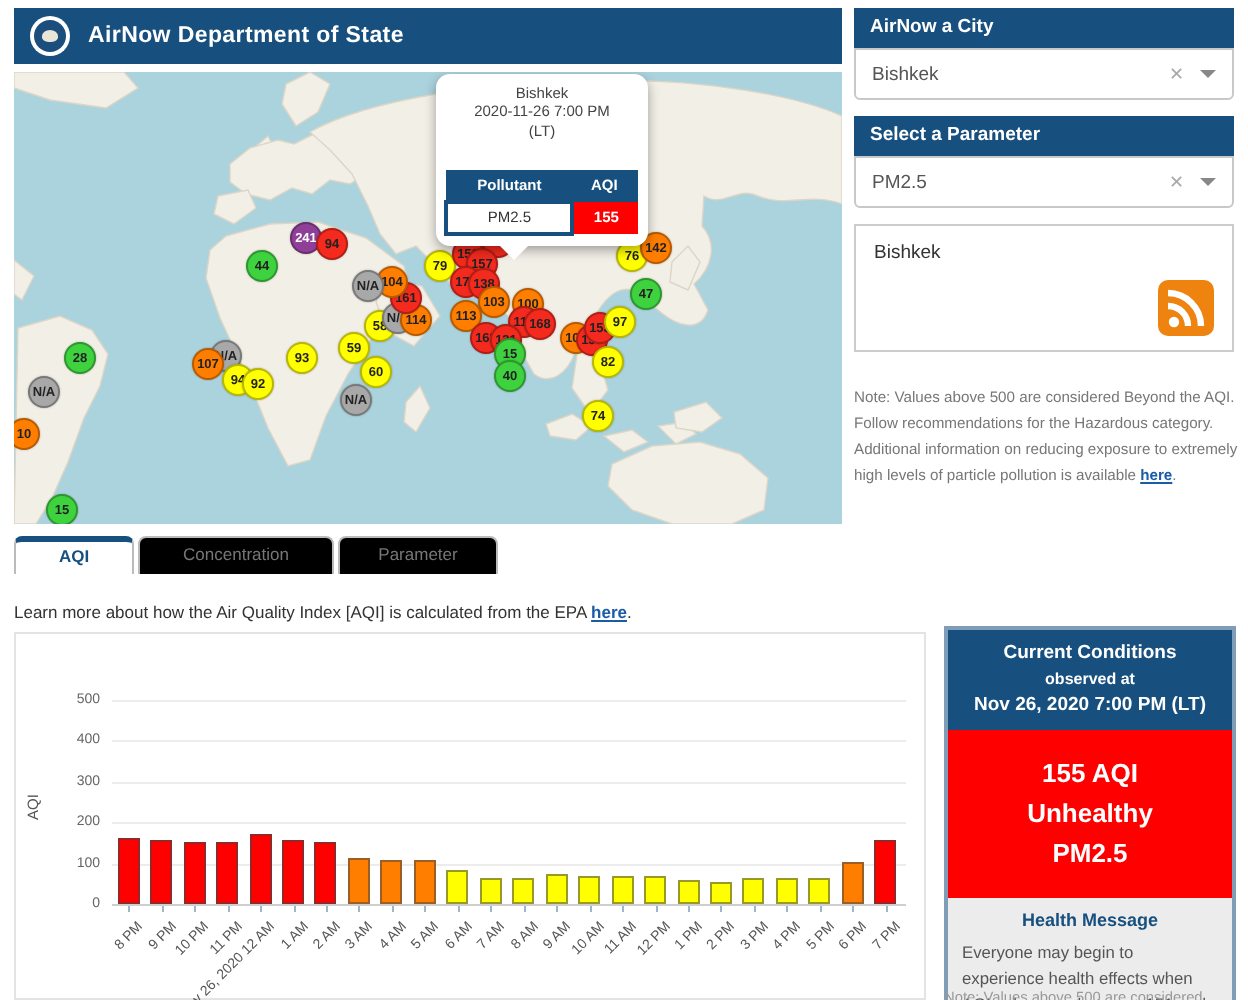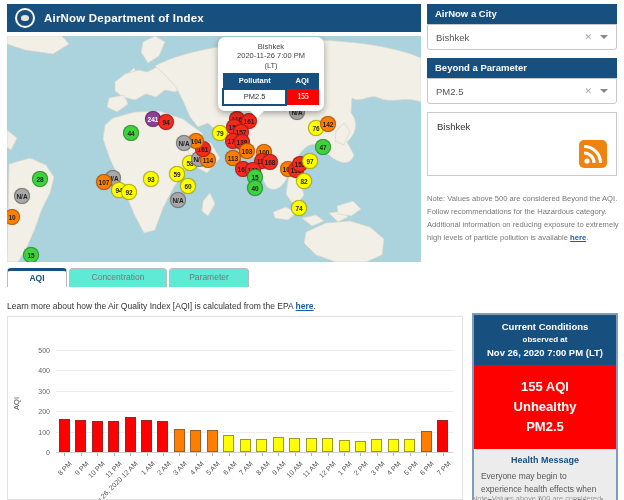--- a/index.html
+++ b/index.html
@@ -18,43 +18,43 @@
   .map svg{position:absolute;left:0;top:0;}
   .markers{position:absolute;left:0;top:0;width:100%;height:100%;}
   .marker{position:absolute;width:16px;height:16px;border-radius:50%;transform:translate(-50%,-50%);
     display:flex;align-items:center;justify-content:center;font-size:6.5px;font-weight:bold;color:#222;
     border:1px solid rgba(0,0,0,.28);box-sizing:border-box;box-shadow:0 0 1px rgba(0,0,0,.3);}
 
   
   .popup{position:absolute;left:211px;top:1px;width:98px;background:#fff;border-radius:7px;
     box-shadow:0 2px 6px rgba(0,0,0,.35);padding:5px 4px 5px 4px;text-align:center;color:#444;font-size:7.5px;line-height:1.25;}
   .popup:after{content:"";position:absolute;left:32px;top:100%;border:7px solid transparent;border-top-color:#fff;}
-  .popup table{width:100%;border-collapse:collapse;margin-top:3px;}
+  .popup table{width:100%;border-collapse:collapse;margin-top:15px;}
   .popup th{background:#17507f;color:#fff;font-size:7.5px;padding:2.5px 2px;}
   .popup td{font-size:7.5px;padding:2.5px 2px;}
   .popup td.pm{border:2px solid #17507f;background:#fff;color:#333;}
-  .popup td.aqi{background:#ff0000;color:#fff;font-weight:bold;width:34%;font-family:Liberation Serif, serif;}
+  .popup td.aqi{background:#ff0000;color:#fff;font-weight:bold;width:34%;}
 
   
   .panel-header{position:absolute;left:427px;width:190px;height:20px;background:#17507f;color:#fff;
     font-size:9.5px;font-weight:bold;line-height:20px;padding-left:8px;box-sizing:border-box;}
   .selectbox{position:absolute;left:427px;width:190px;height:26px;background:#fff;border:1px solid #c8c8c8;
     border-radius:0 0 3px 3px;box-sizing:border-box;display:flex;align-items:center;padding:0 8px;font-size:9.5px;color:#555;}
   .selectbox .val{flex:1;}
   .selectbox .clear{color:#aaa;font-size:9px;margin-right:8px;}
   .selectbox .caret{width:0;height:0;border:4px solid transparent;border-top-color:#888;margin-top:4px;}
   .rss-box{position:absolute;left:427px;top:112px;width:190px;height:64px;background:#fff;border:1px solid #ccc;box-sizing:border-box;}
   .rss-box .city{position:absolute;left:9px;top:8px;font-size:9.5px;color:#333;}
   .rss-btn{position:absolute;right:9px;bottom:7px;width:28px;height:28px;border-radius:5px;background:#ee8310;}
   .side-note{position:absolute;left:427px;top:184px;width:192px;font-size:7.6px;color:#777;line-height:1.75;}
   .side-note a, .learn a{color:#1a5da6;text-decoration:underline;font-weight:bold;}
 
   
   .tabs{position:absolute;left:7px;top:268px;display:flex;gap:2px;}
-  .tab{height:19px;line-height:17px;text-align:center;font-size:8.5px;color:#777;background:#5eead4;
+  .tab{height:19px;line-height:17px;text-align:center;font-size:8.5px;color:#777;background:#000000;
     border:1px solid #bbb;border-bottom:none;border-radius:4px 4px 0 0;box-sizing:border-box;}
   .tab.active{background:#fff;color:#17507f;font-weight:bold;border-top:3px solid #17507f;line-height:14px;}
   .learn{position:absolute;left:7px;top:292px;font-size:8.5px;color:#333;}
 
   
   .chart-box{position:absolute;left:7px;top:316px;width:456px;height:184px;background:#fff;border:1px solid #e3e3e3;box-sizing:border-box;}
   .chart-title{position:absolute;left:48px;top:9px;width:395px;text-align:center;font-size:11px;color:#555;letter-spacing:.5px;}
   .ylab{position:absolute;left:2px;top:82px;font-size:7.5px;color:#555;transform:rotate(-90deg);}
   .gridline{position:absolute;left:48px;width:397px;height:1px;background:#ececec;}
   .baseline{position:absolute;left:48px;width:397px;height:1px;background:#cfcfcf;}
@@ -78,21 +78,21 @@
 </style>
 </head>
 <body>
 
 <div class="page">
 
   <div class="app-header">
     <span class="seal">
         <span class="inner"></span>
       </span>
-    <span class="title">AirNow Department of Index</span>
+    <span class="title">AirNow Department of State</span>
   </div>
 
   <div class="map">
     <svg width="414" height="226" viewBox="0 0 414 226">
       <g fill="#f2efe7" stroke="#ddd5c6" stroke-width="0.7">
         <path d="M0,0 L55,0 62,8 46,18 18,14 0,8 Z"></path>
         <path d="M136,6 L148,0 158,6 152,20 141,27 134,16 Z"></path>
         <path d="M120,38 L127,32 131,40 125,49 118,46 Z"></path>
         <path d="M108,46 L118,38 132,34 140,36 152,30 163,35 172,33 180,40 177,50 168,56 158,54 149,61 139,58 128,64 116,61 108,55 Z"></path>
         <path d="M102,62 L117,59 121,68 110,76 100,71 Z"></path>
@@ -180,21 +180,21 @@
     </div>
   </div>
 
   <div class="panel-header" style="top:4px;">AirNow a City</div>
   <div class="selectbox" style="top:24px;">
     <span class="val">Bishkek</span>
     <span class="clear">✕</span>
     <span class="caret"></span>
   </div>
 
-  <div class="panel-header" style="top:58px;">Beyond a Parameter</div>
+  <div class="panel-header" style="top:58px;">Select a Parameter</div>
   <div class="selectbox" style="top:78px;">
     <span class="val">PM2.5</span>
     <span class="clear">✕</span>
     <span class="caret"></span>
   </div>
 
   <div class="rss-box">
     <span class="city">Bishkek</span>
     <span class="rss-btn">
       <svg width="28" height="28" viewBox="0 0 28 28">

